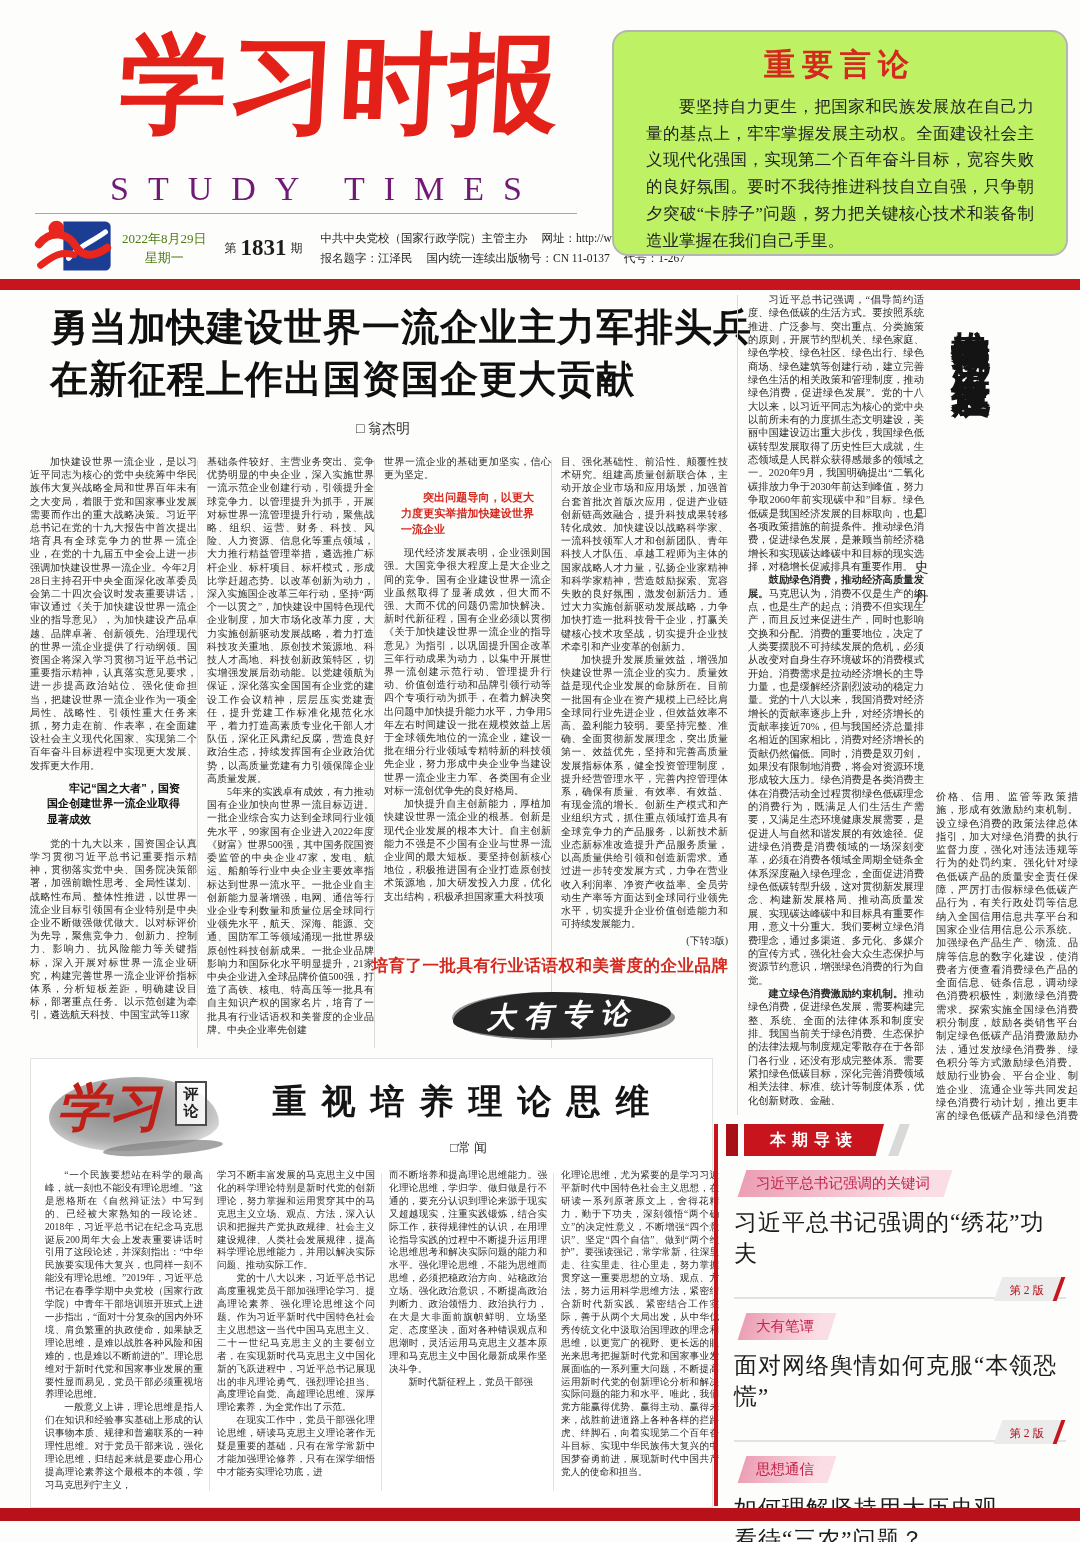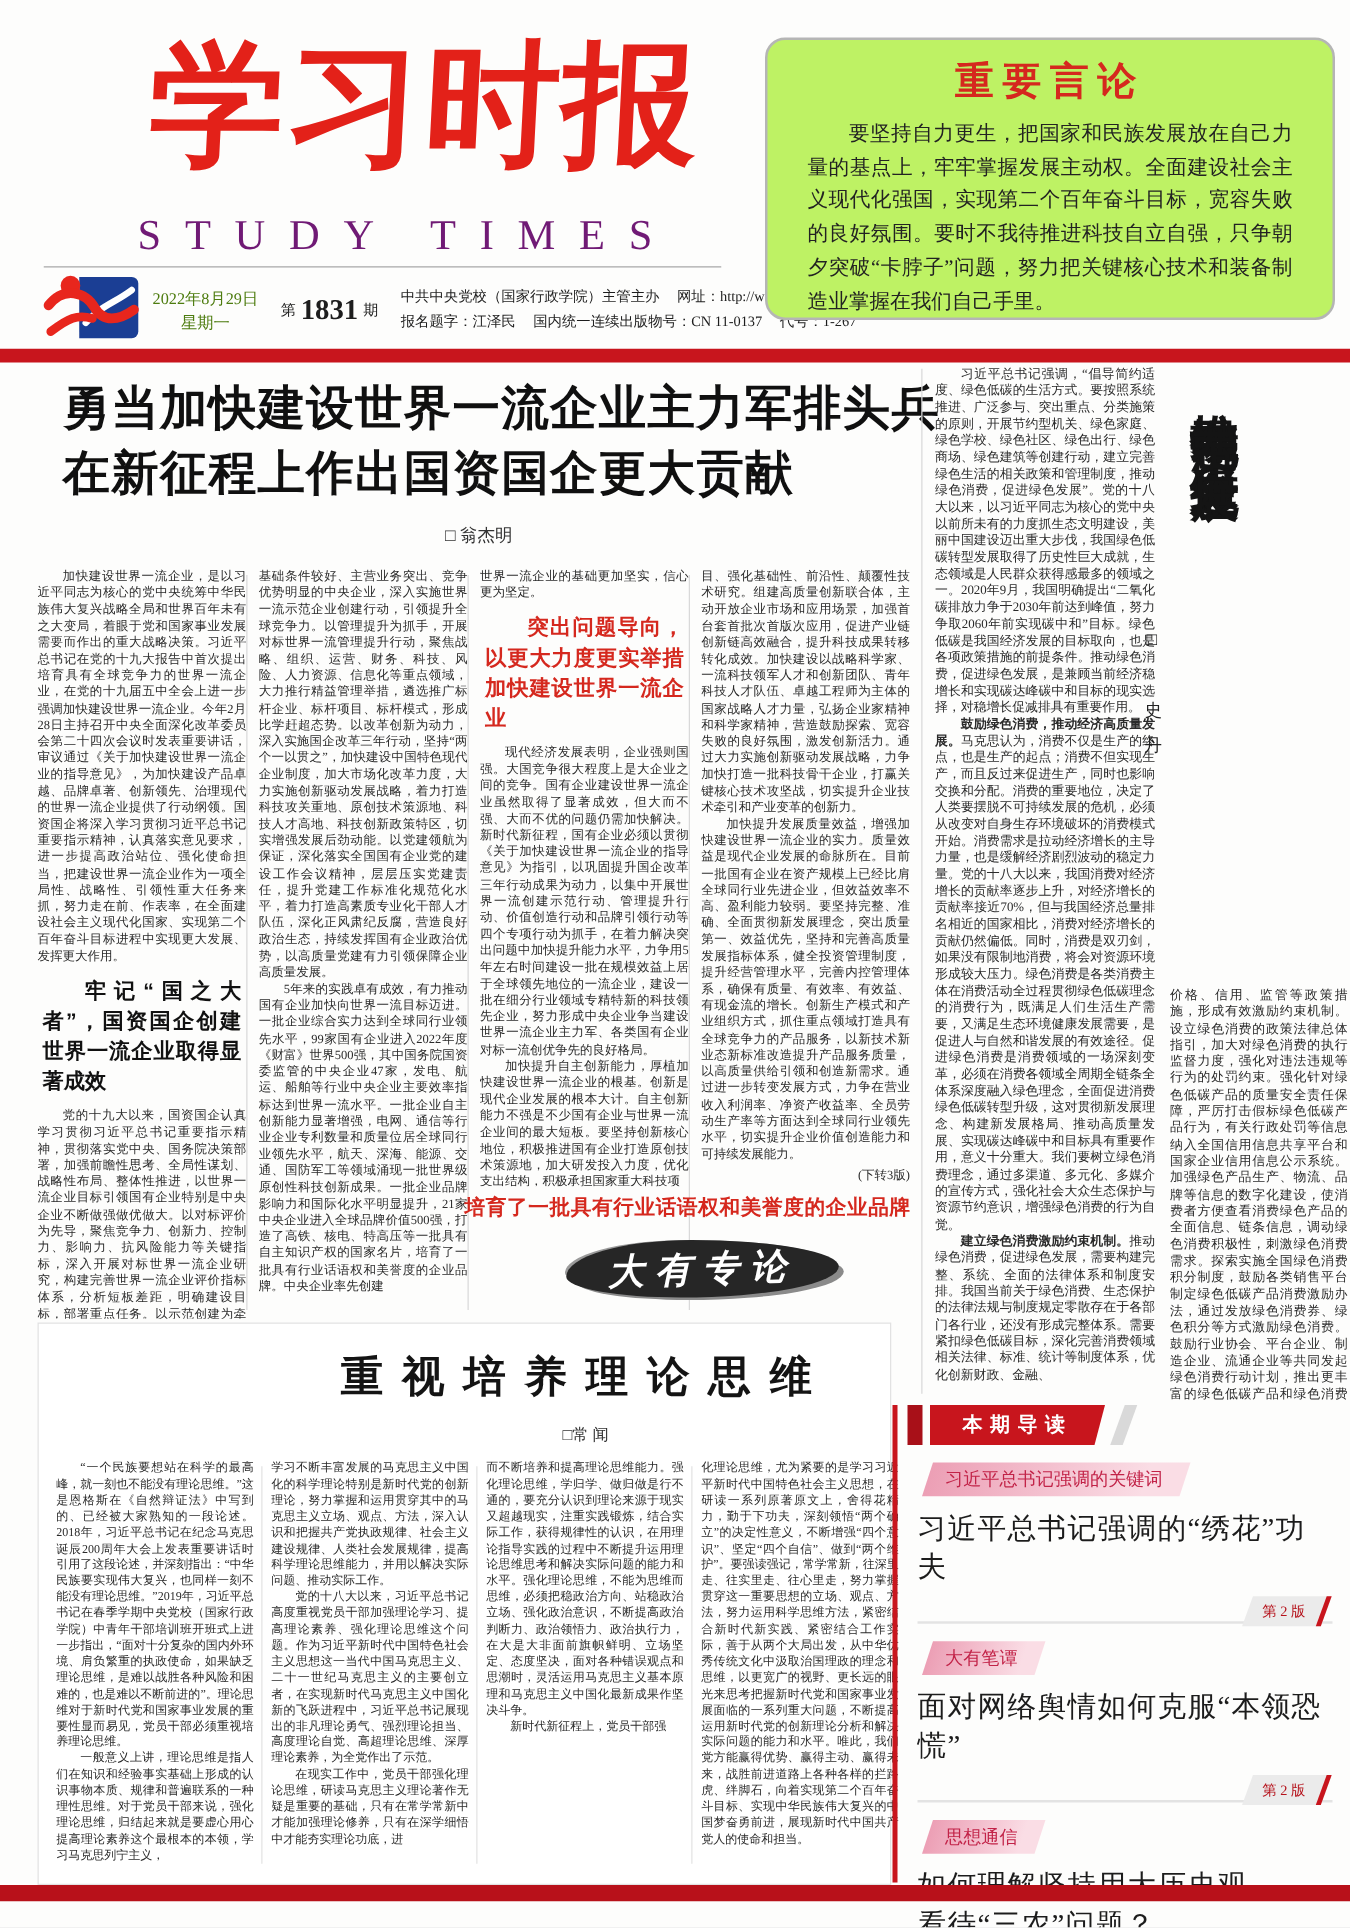--- a/index.html
+++ b/index.html
@@ -33,22 +33,22 @@
 
   
   .lead-h{left:30px;top:300px;width:706px;font-weight:900;font-size:38px;line-height:1.32;
           color:#101010;font-family:"Liberation Sans","DejaVu Sans",sans-serif;letter-spacing:1px;margin-left:20px;}
   .lead-byline{left:30px;top:420px;width:706px;text-align:center;font-size:14px;color:#333;}
 
   .col{overflow:hidden;text-align:justify;}
   .col .para{margin:0;text-indent:2em;}
   .col .para.noindent{text-indent:0;}
   .col .lead{font-weight:700;}
-  .col .subhead{font-family:"Liberation Sans","DejaVu Sans",sans-serif;font-weight:700;font-size:17px;
-                line-height:1.42;margin:9px 4px;text-indent:2em;color:#111;}
+  .col .subhead{font-family:"Liberation Sans","DejaVu Sans",sans-serif;font-weight:700;font-size:11px;
+                line-height:1.42;margin:9px 17px;text-indent:2em;color:#111;}
   .col .subhead.red{color:#d5281e;}
   .col .cont{text-align:right;margin-top:4px;}
 
   .lead-col{top:455px;width:167px;font-size:10px;line-height:13.2px;}
   .vrule{width:1px;background:#d9d9d9;}
 
   .banner{left:366px;top:955px;width:368px;text-align:center;color:#d5281e;font-weight:900;font-size:16.5px;
           font-family:"Liberation Sans","DejaVu Sans",sans-serif;white-space:nowrap;letter-spacing:0.5px;}
   .dayou{left:453px;top:986px;width:218px;height:58px;}
   .dayou .blob{position:absolute;left:0;top:6px;width:218px;height:46px;background:#262626;
@@ -199,20 +199,26 @@
     </div>
   <div class="abs v-byline">□ 史 丹</div>
   <div class="abs v-headline">
     <span>推动绿色消费</span><span style="display:inline-block;height:28px;"></span><span>促进绿色发展</span>
   </div>
   <div class="abs col green-colB">
       <p class="para noindent">价格、信用、监管等政策措施，形成有效激励约束机制。设立绿色消费的政策法律总体指引，加大对绿色消费的执行监督力度，强化对违法违规等行为的处罚约束。强化针对绿色低碳产品的质量安全责任保障，严厉打击假标绿色低碳产品行为，有关行政处罚等信息纳入全国信用信息共享平台和国家企业信用信息公示系统。加强绿色产品生产、物流、品牌等信息的数字化建设，使消费者方便查看消费绿色产品的全面信息、链条信息，调动绿色消费积极性，刺激绿色消费需求。探索实施全国绿色消费积分制度，鼓励各类销售平台制定绿色低碳产品消费激励办法，通过发放绿色消费券、绿色积分等方式激励绿色消费。鼓励行业协会、平台企业、制造企业、流通企业等共同发起绿色消费行动计划，推出更丰富的绿色低碳产品和绿色消费场景。</p>
     </div>
 
   <div class="abs commentary">
+    <div class="cm-logo">
+      <div class="cm-blob"></div>
+      <div class="cm-swoosh"></div>
+      <div class="cm-xuexi">学习</div>
+      <div class="cm-pinglun">评论</div>
+    </div>
     <div class="cm-headline">重视培养理论思维</div>
     <div class="cm-byline">□常 闻</div>
     <div class="cm-col col" style="left:14px;">
         <p class="para">“一个民族要想站在科学的最高峰，就一刻也不能没有理论思维。”这是恩格斯在《自然辩证法》中写到的、已经被大家熟知的一段论述。2018年，习近平总书记在纪念马克思诞辰200周年大会上发表重要讲话时引用了这段论述，并深刻指出：“中华民族要实现伟大复兴，也同样一刻不能没有理论思维。”2019年，习近平总书记在春季学期中央党校（国家行政学院）中青年干部培训班开班式上进一步指出，“面对十分复杂的国内外环境、肩负繁重的执政使命，如果缺乏理论思维，是难以战胜各种风险和困难的，也是难以不断前进的”。理论思维对于新时代党和国家事业发展的重要性显而易见，党员干部必须重视培养理论思维。</p>
         <p class="para">一般意义上讲，理论思维是指人们在知识和经验事实基础上形成的认识事物本质、规律和普遍联系的一种理性思维。对于党员干部来说，强化理论思维，归结起来就是要虚心用心提高理论素养这个最根本的本领，学习马克思列宁主义，</p>
       </div>
     <div class="cm-col col" style="left:186px;">
         <p class="para noindent">学习不断丰富发展的马克思主义中国化的科学理论特别是新时代党的创新理论，努力掌握和运用贯穿其中的马克思主义立场、观点、方法，深入认识和把握共产党执政规律、社会主义建设规律、人类社会发展规律，提高科学理论思维能力，并用以解决实际问题、推动实际工作。</p>
         <p class="para">党的十八大以来，习近平总书记高度重视党员干部加强理论学习、提高理论素养、强化理论思维这个问题。作为习近平新时代中国特色社会主义思想这一当代中国马克思主义、二十一世纪马克思主义的主要创立者，在实现新时代马克思主义中国化新的飞跃进程中，习近平总书记展现出的非凡理论勇气、强烈理论担当、高度理论自觉、高超理论思维、深厚理论素养，为全党作出了示范。</p>
         <p class="para">在现实工作中，党员干部强化理论思维，研读马克思主义理论著作无疑是重要的基础，只有在常学常新中才能加强理论修养，只有在深学细悟中才能夯实理论功底，进</p>

